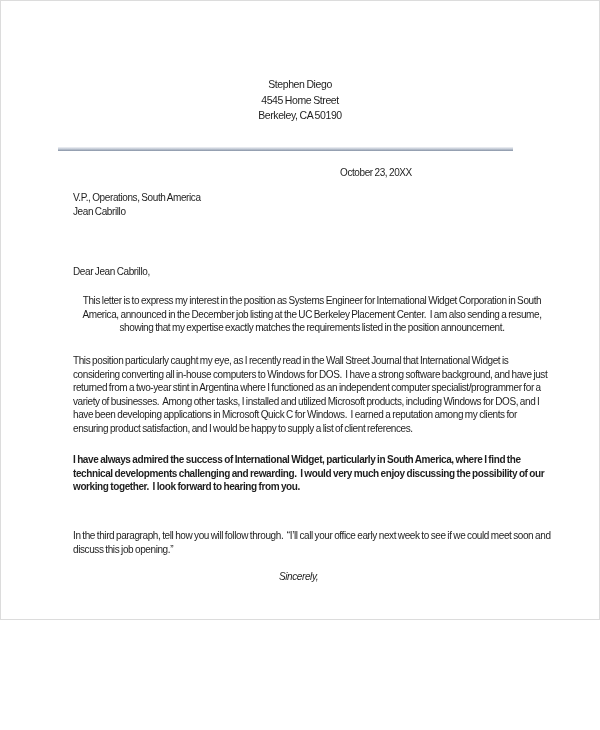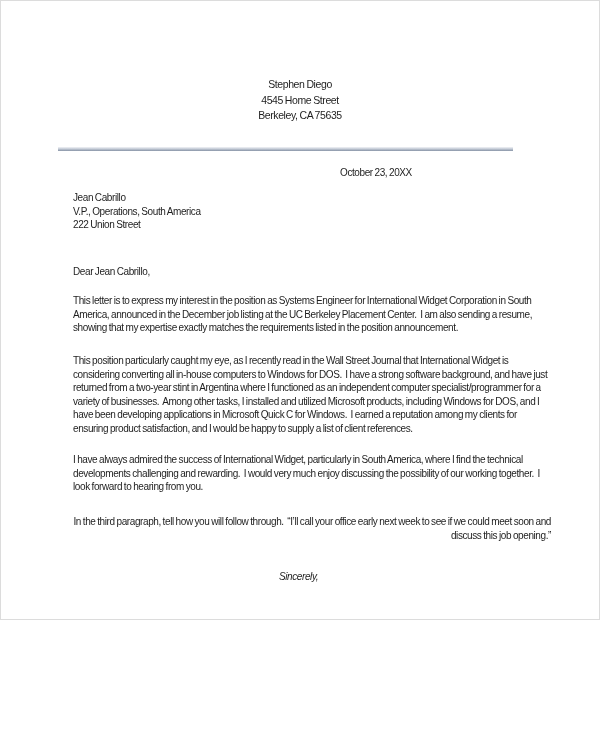--- a/index.html
+++ b/index.html
@@ -45,48 +45,47 @@
 
   .recipient-block { top: 190px; left: 72px; line-height: 13.7px; }
 
   .salutation { top: 264px; left: 72px; }
 
   .para {
     left: 72px;
     width: 478px;
     white-space: pre-wrap;
   }
-  .para-1 { top: 293px; }
+  .para-1 { top: 293px; text-align: center; }
   .para-2 { top: 353px; }
-  .para-3 { top: 452px; }
-  .para-4 { top: 514px; text-align: right; }
+  .para-3 { top: 452px; font-weight: bold; }
+  .para-4 { top: 528px; }
 
   .valediction { top: 569px; left: 278px; font-style: italic; }
   .signature-name { top: 618px; left: 278px; }
   .enclosure-note { top: 630px; left: 72px; }
 </style>
 </head>
 <body>
 
 <div class="page">
 
   <div class="abs sender-block">
     <div>Stephen Diego</div>
     <div>4545 Home Street</div>
-    <div>Berkeley, CA  75635</div>
+    <div>Berkeley, CA  50190</div>
   </div>
 
   <div class="abs divider-rule"></div>
 
   <div class="abs date-line">October 23, 20XX</div>
 
   <div class="abs recipient-block">
+    <div>V.P., Operations, South America</div>
     <div>Jean Cabrillo</div>
-    <div>V.P., Operations, South America</div>
-    <div>222 Union Street</div>
   </div>
 
   <div class="abs salutation">Dear Jean Cabrillo,</div>
 
   <div class="abs para para-1">This letter is to express my interest in the position as Systems Engineer for International Widget Corporation in South America, announced in the December job listing at the UC Berkeley Placement Center.  I am also sending a resume, showing that my expertise exactly matches the requirements listed in the position announcement.</div>
   <div class="abs para para-2">This position particularly caught my eye, as I recently read in the Wall Street Journal that International Widget is considering converting all in-house computers to Windows for DOS.  I have a strong software background, and have just returned from a two-year stint in Argentina where I functioned as an independent computer specialist/programmer for a variety of businesses.  Among other tasks, I installed and utilized Microsoft products, including Windows for DOS, and I have been developing applications in Microsoft Quick C for Windows.  I earned a reputation among my clients for ensuring product satisfaction, and I would be happy to supply a list of client references.</div>
   <div class="abs para para-3">I have always admired the success of International Widget, particularly in South America, where I find the technical developments challenging and rewarding.  I would very much enjoy discussing the possibility of our working together.  I look forward to hearing from you.</div>
   <div class="abs para para-4">In the third paragraph, tell how you will follow through.  “I’ll call your office early next week to see if we could meet soon and discuss this job opening.”</div>
 
   <div class="abs valediction">Sincerely,</div>

